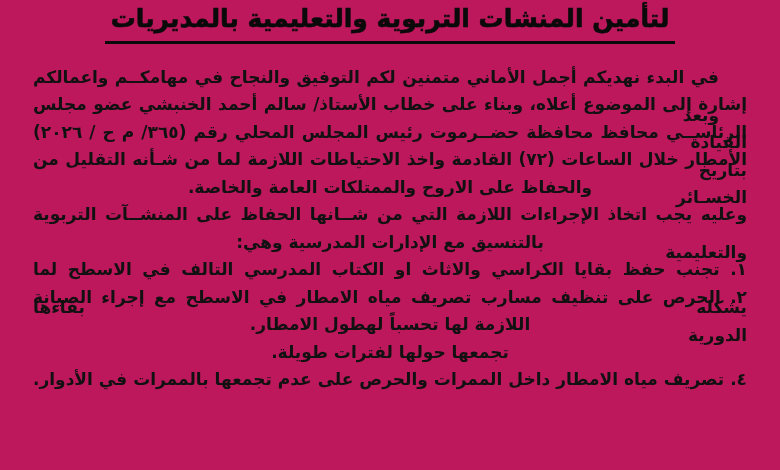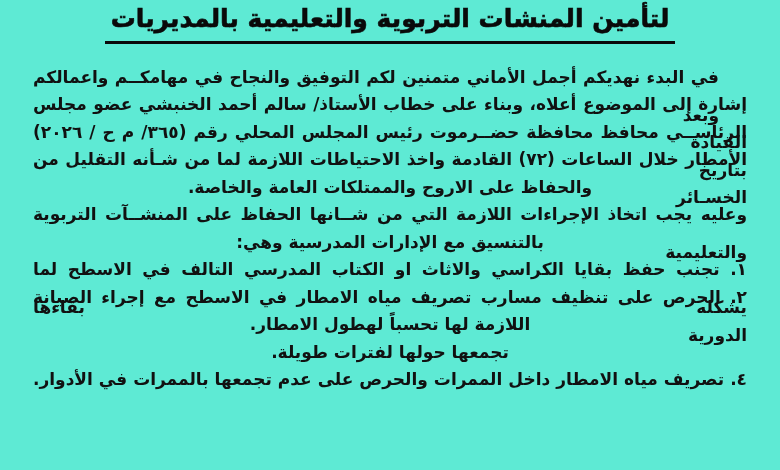--- a/index.html
+++ b/index.html
@@ -2,21 +2,21 @@
 <html lang="ar" dir="rtl"><head>
 <meta charset="utf-8">
 <style>
   * { margin: 0; padding: 0; box-sizing: border-box; }
   html, body { background: #e8e8e8; }
   .page {
     position: relative;
     width: 780px;
     height: 470px;
     margin: 0 auto;
-    background: #5eead4;
+    background: #be185d;
     overflow: hidden;
     direction: rtl;
     font-family: "DejaVu Sans", sans-serif;
     color: #111111;
   }
   .title-wrap {
     text-align: center;
     margin-top: 3px;
   }
   .doc-title {

